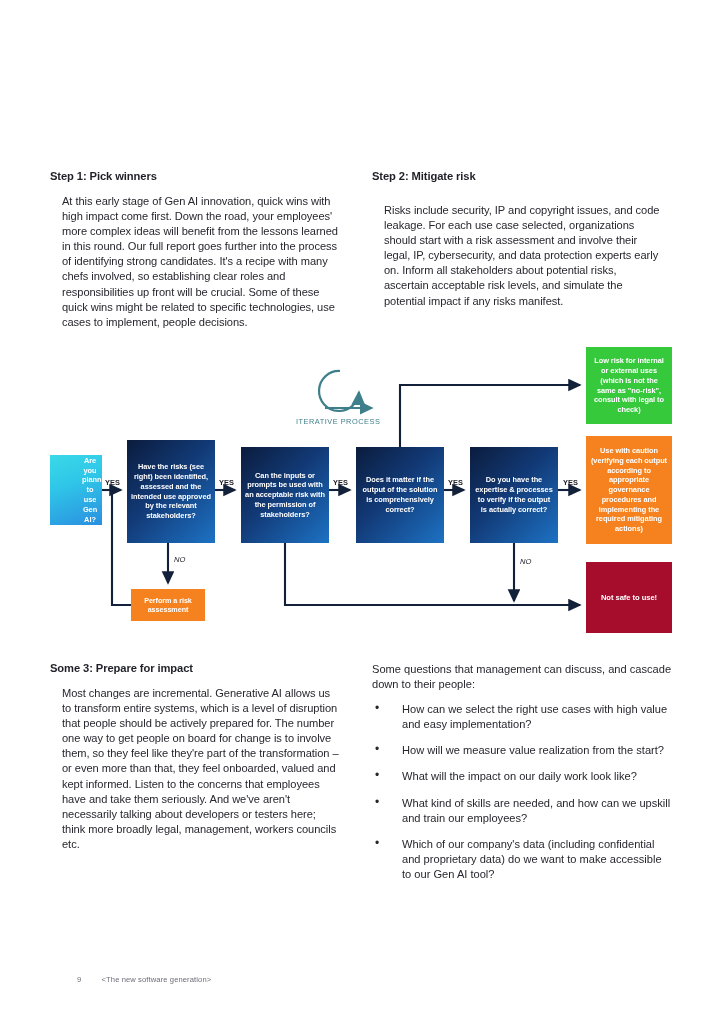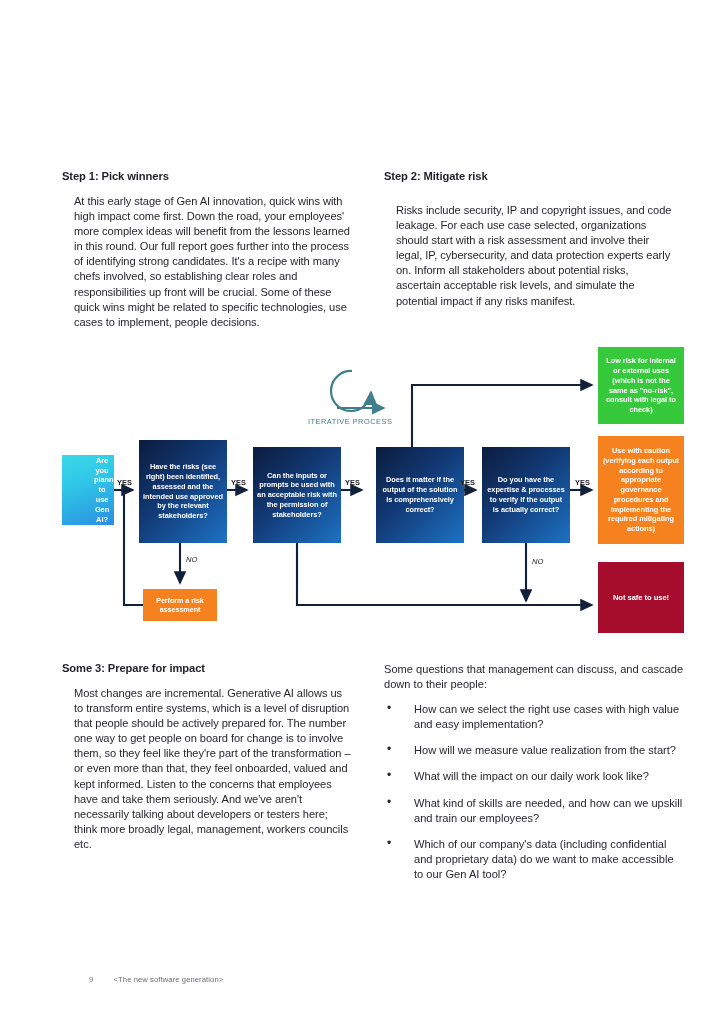--- a/index.html
+++ b/index.html
@@ -4,21 +4,21 @@
 <style>
   html,body{margin:0;padding:0;}
   body{
     width:724px;height:1024px;
     background:#ffffff;
     font-family:"Liberation Sans", sans-serif;
     color:#1f1f28;
     position:relative;
     overflow:hidden;
   }
-  .page{position:absolute;left:12px;top:0;width:604px;height:1024px;}
+  .page{position:absolute;left:0;top:0;width:604px;height:1024px;}
 
   
   .col{position:absolute;}
   .col-left{left:50px;width:302px;}
   .col-right{left:372px;width:300px;}
 
   .step-title{
     font-size:11.2px;font-weight:bold;color:#1f1f28;
     margin:0 0 5px 0;letter-spacing:-0.1px;
   }
@@ -57,21 +57,20 @@
     left:127px;top:440px;width:88px;height:103px;
     background:linear-gradient(135deg,#0b1c3d 0%,#123a77 45%,#1d72c4 100%);
   }
   .n-inputs{
     left:241px;top:447px;width:88px;height:96px;
     background:linear-gradient(135deg,#0b1c3d 0%,#123a77 45%,#1d72c4 100%);
   }
   .n-matter{
     left:356px;top:447px;width:88px;height:96px;
     background:linear-gradient(135deg,#0b1c3d 0%,#123a77 45%,#1d72c4 100%);
-    margin-left:8px;
   }
   .n-expertise{
     left:470px;top:447px;width:88px;height:96px;
     background:linear-gradient(135deg,#0b1c3d 0%,#123a77 45%,#1d72c4 100%);
   }
   .n-lowrisk{
     left:586px;top:347px;width:86px;height:77px;
     background:#36c93c;
   }
   .n-caution{

